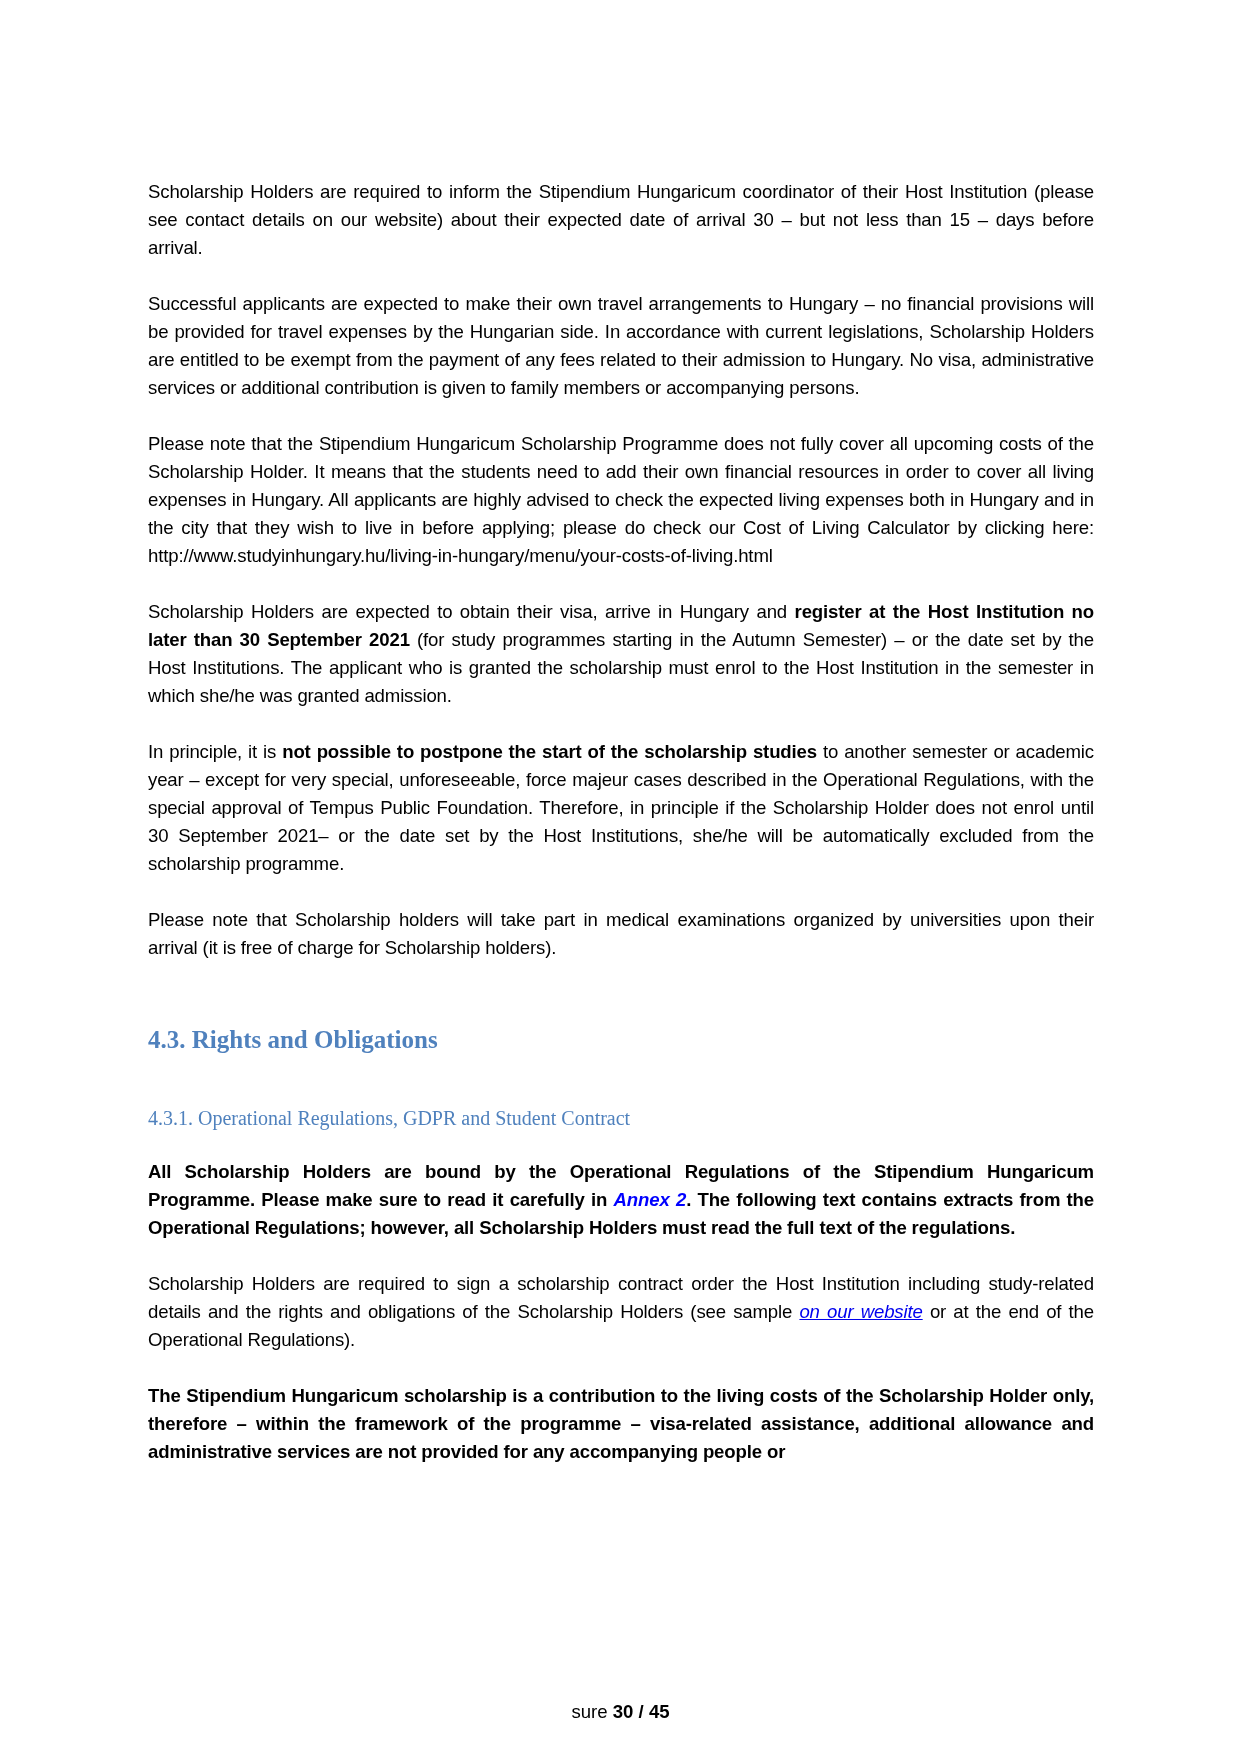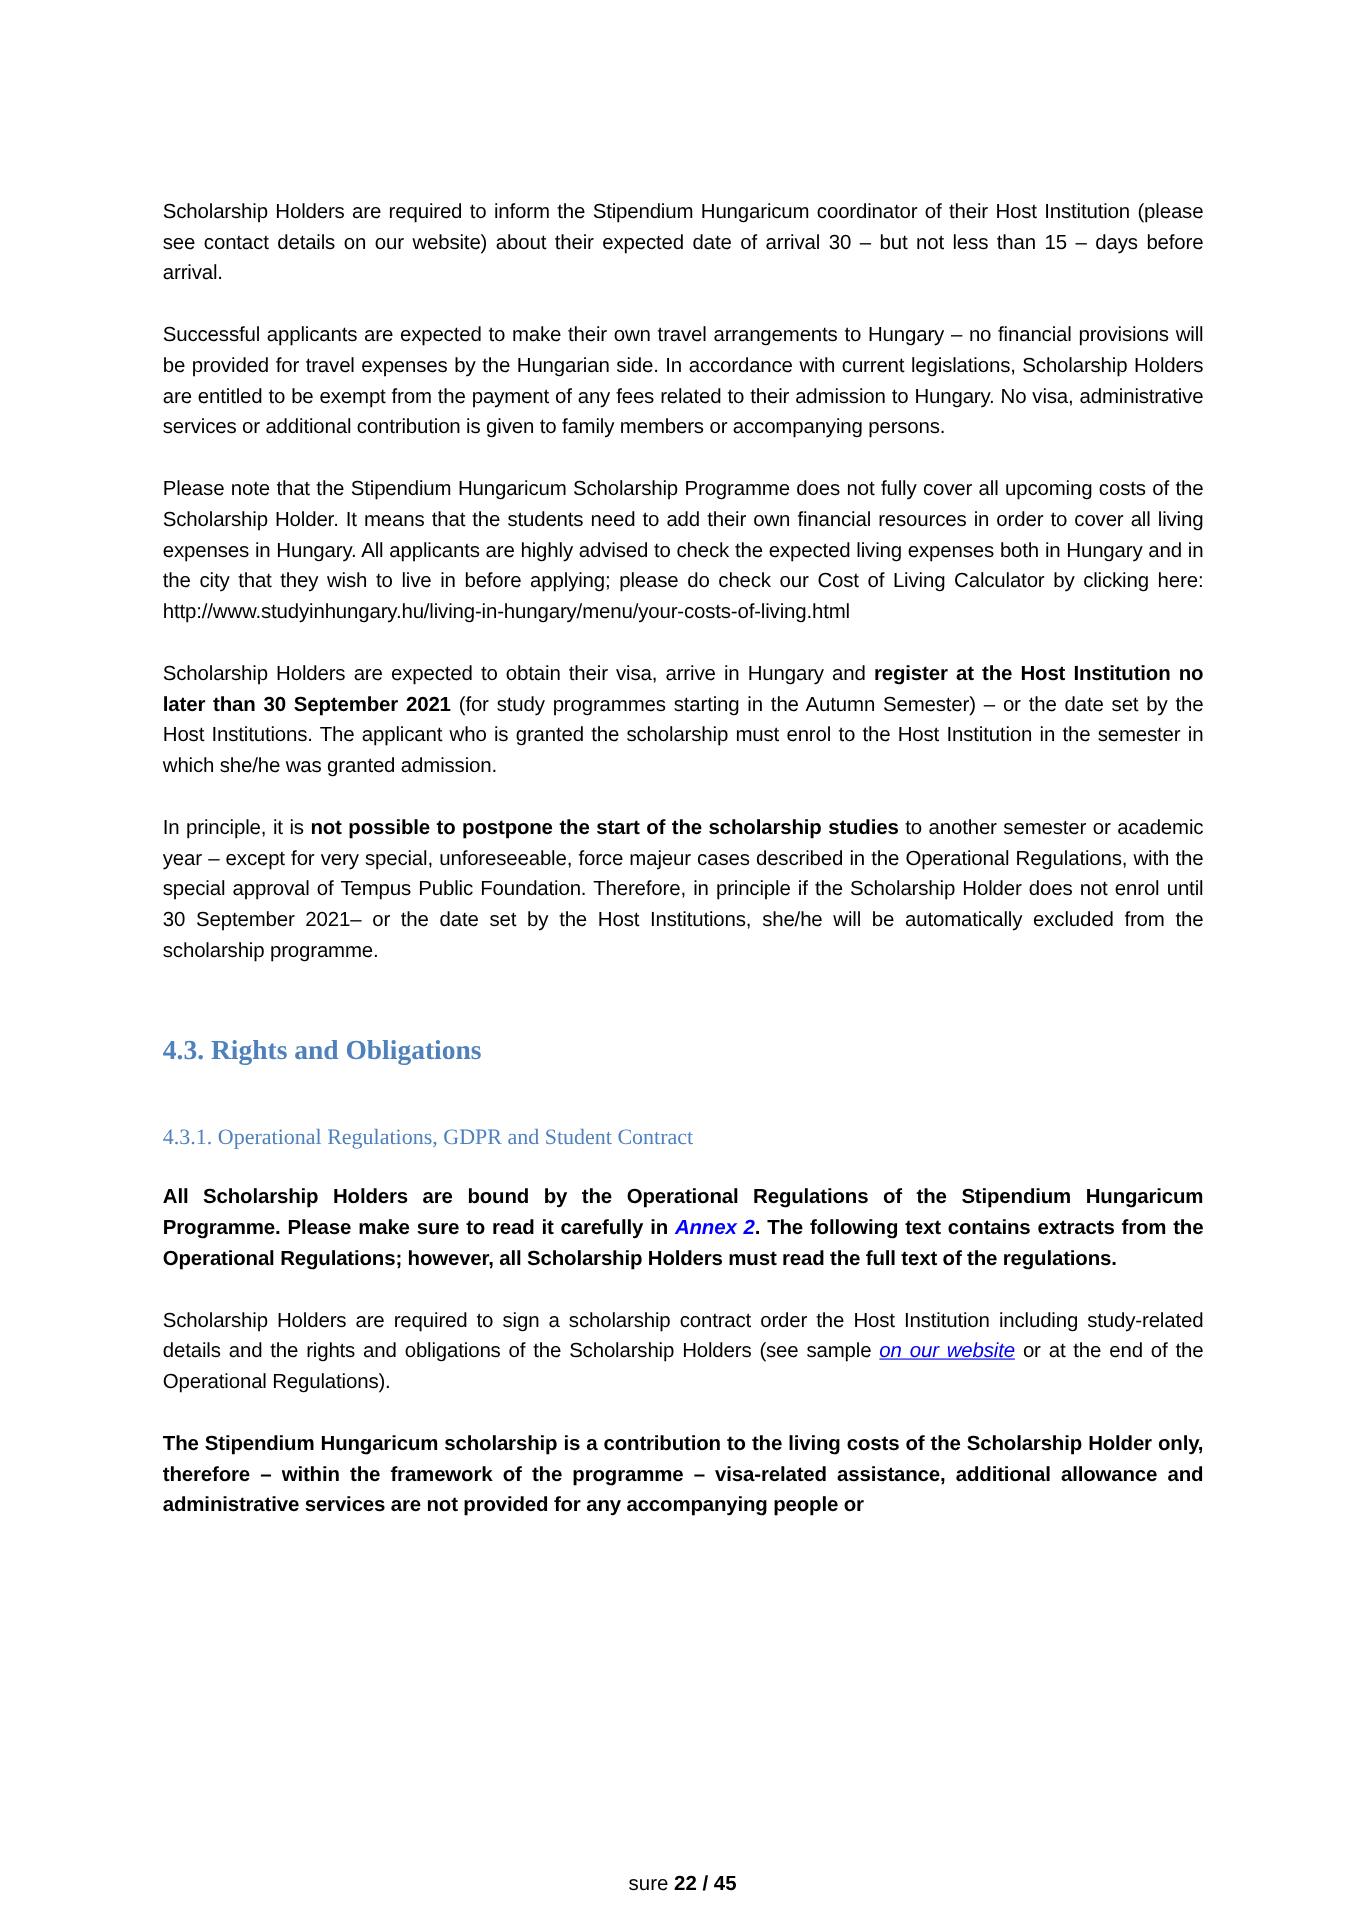--- a/index.html
+++ b/index.html
@@ -91,27 +91,28 @@
     <p class="body">Scholarship Holders are required to inform the Stipendium Hungaricum coordinator of their Host Institution (please see contact details on our website) about their expected date of arrival 30 – but not less than 15 – days before arrival.</p>
 
     <p class="body">Successful applicants are expected to make their own travel arrangements to Hungary – no financial provisions will be provided for travel expenses by the Hungarian side. In accordance with current legislations, Scholarship Holders are entitled to be exempt from the payment of any fees related to their admission to Hungary. No visa, administrative services or additional contribution is given to family members or accompanying persons.</p>
 
     <p class="body">Please note that the Stipendium Hungaricum Scholarship Programme does not fully cover all upcoming costs of the Scholarship Holder. It means that the students need to add their own financial resources in order to cover all living expenses in Hungary. All applicants are highly advised to check the expected living expenses both in Hungary and in the city that they wish to live in before applying; please do check our Cost of Living Calculator by clicking here: http://www.studyinhungary.hu/living-in-hungary/menu/your-costs-of-living.html</p>
 
     <p class="body"><span>Scholarship Holders are expected to obtain their visa, arrive in Hungary and </span><b>register at the Host Institution no later than 30 September 2021</b><span> (for study programmes starting in the Autumn Semester) – or the date set by the Host Institutions. The applicant who is granted the scholarship must enrol to the Host Institution in the semester in which she/he was granted admission.</span></p>
 
     <p class="body"><span>In principle, it is </span><b>not possible to postpone the start of the scholarship studies</b><span> to another semester or academic year – except for very special, unforeseeable, force majeur cases described in the Operational Regulations, with the special approval of Tempus Public Foundation. Therefore, in principle if the Scholarship Holder does not enrol until 30 September 2021– or the date set by the Host Institutions, she/he will be automatically excluded from the scholarship programme.</span></p>
 
+    <p class="body">Please note that Scholarship holders will take part in medical examinations organized by universities upon their arrival (it is free of charge for Scholarship holders).</p>
 
     <h2 class="section">4.3. Rights and Obligations</h2>
 
     <h3 class="subsection">4.3.1. Operational Regulations, GDPR and Student Contract</h3>
 
     <p class="body bold-para after-h3"><span>All Scholarship Holders are bound by the Operational Regulations of the Stipendium Hungaricum Programme. Please make sure to read it carefully in </span><a class="annex" href="#">Annex 2</a><span>. The following text contains extracts from the Operational Regulations; however, all Scholarship Holders must read the full text of the regulations.</span></p>
 
     <p class="body"><span>Scholarship Holders are required to sign a scholarship contract order the Host Institution including study-related details and the rights and obligations of the Scholarship Holders (see sample </span><a class="weblink" href="#">on our website</a><span> or at the end of the Operational Regulations).</span></p>
 
     <p class="body bold-para">The Stipendium Hungaricum scholarship is a contribution to the living costs of the Scholarship Holder only, therefore – within the framework of the programme – visa-related assistance, additional allowance and administrative services are not provided for any accompanying people or</p>
 
   </div>
 
-  <div class="footer"><span>sure </span><b>22</b><b> / </b><b>45</b></div>
+  <div class="footer"><span>sure </span><b>30</b><b> / </b><b>45</b></div>
 </div>
 
 </body></html>

